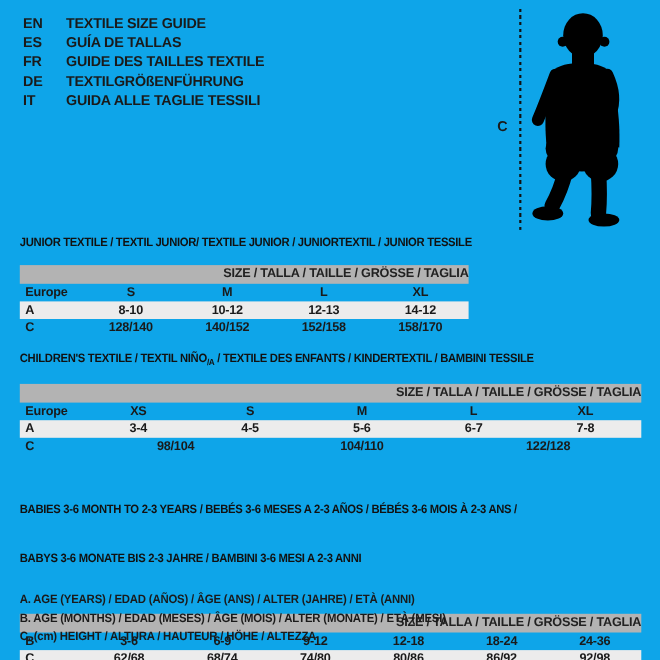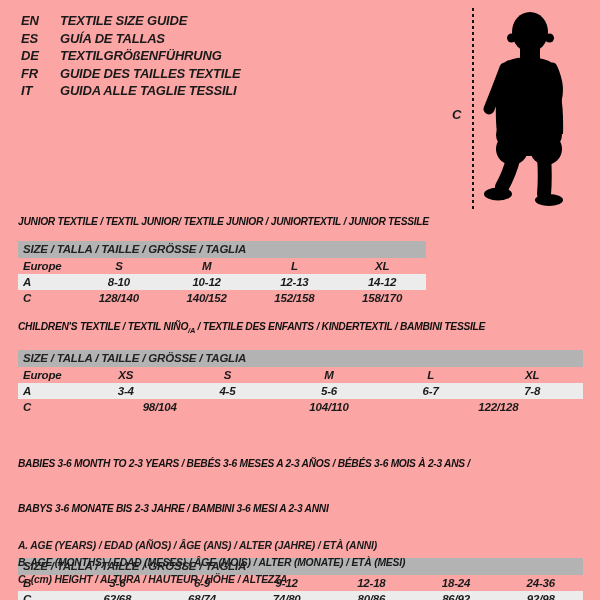--- a/index.html
+++ b/index.html
@@ -1,21 +1,21 @@
 <!DOCTYPE html>
 <html><head>
 <meta charset="utf-8">
 <style>
   html,body{margin:0;padding:0;background:#fff;}
   body{
     width:600px;height:600px;
     font-family:"Liberation Sans","DejaVu Sans",sans-serif;
     font-weight:bold;color:#1a1a1a;
   }
-  .page{position:relative;width:600px;height:600px;overflow:hidden;background:#fca5a5;font-style:italic;}
+  .page{position:relative;width:600px;height:600px;overflow:hidden;background:#0ea5e9;}
 
   
   .lang-block{position:absolute;left:21px;top:12px;font-size:13px;letter-spacing:-0.2px;}
   .lang-row{display:flex;line-height:17.5px;white-space:pre;}
   .lang-code{width:39px;}
 
   
   .baby{position:absolute;left:481px;top:8px;width:92px;height:200px;}
   .height-line{
     position:absolute;left:472px;top:8px;width:2px;height:201px;
@@ -27,22 +27,22 @@
   .tbl{position:absolute;left:18px;}
   .tbl1{top:214px;width:408px;}
   .tbl2{top:319px;width:565px;}
   .tbl3{top:426px;width:565px;}
   .tbl-title{
     font-size:11px;line-height:15px;margin:0 0 12px 0;color:#111;
     letter-spacing:-0.3px;white-space:pre;transform:scaleX(0.93);transform-origin:0 50%;
     font-weight:bold;
   }
   .tbl-head{
-    background:#b3b3b3;height:17px;line-height:17px;padding-left:5px;
-    font-size:11.5px;letter-spacing:-0.2px;color:#222;
+    background:#b3b3b3;height:17px;line-height:17px;padding-left:18px;
+    font-size:11.5px;letter-spacing:-0.2px;color:#222;text-align:right;
   }
   .tbl-row{display:flex;height:16px;line-height:16px;font-size:11.5px;letter-spacing:-0.2px;}
   .tbl-row.shade{background:#ececec;}
   .cell-label{width:52px;padding-left:5px;}
   .cell{flex:1;text-align:center;}
   .sub{font-size:8px;vertical-align:sub;}
 
   
   .footnotes{position:absolute;left:18px;top:537px;font-size:11px;letter-spacing:-0.2px;
     transform:scaleX(0.94);transform-origin:0 0;}
@@ -56,26 +56,26 @@
   <header class="lang-block">
     <div class="lang-row">
       <span class="lang-code">EN</span>
       <span class="lang-label">TEXTILE SIZE GUIDE</span>
     </div>
     <div class="lang-row">
       <span class="lang-code">ES</span>
       <span class="lang-label">GUÍA DE TALLAS</span>
     </div>
     <div class="lang-row">
+      <span class="lang-code">FR</span>
+      <span class="lang-label">GUIDE DES TAILLES TEXTILE</span>
+    </div>
+    <div class="lang-row">
       <span class="lang-code">DE</span>
       <span class="lang-label">TEXTILGRÖßENFÜHRUNG</span>
-    </div>
-    <div class="lang-row">
-      <span class="lang-code">FR</span>
-      <span class="lang-label">GUIDE DES TAILLES TEXTILE</span>
     </div>
     <div class="lang-row">
       <span class="lang-code">IT</span>
       <span class="lang-label">GUIDA ALLE TAGLIE TESSILI</span>
     </div>
   </header>
 
   <div class="height-line"></div>
   <div class="height-label">C</div>
   <svg class="baby" viewBox="0 0 92 200" xmlns="http://www.w3.org/2000/svg" aria-hidden="true">

